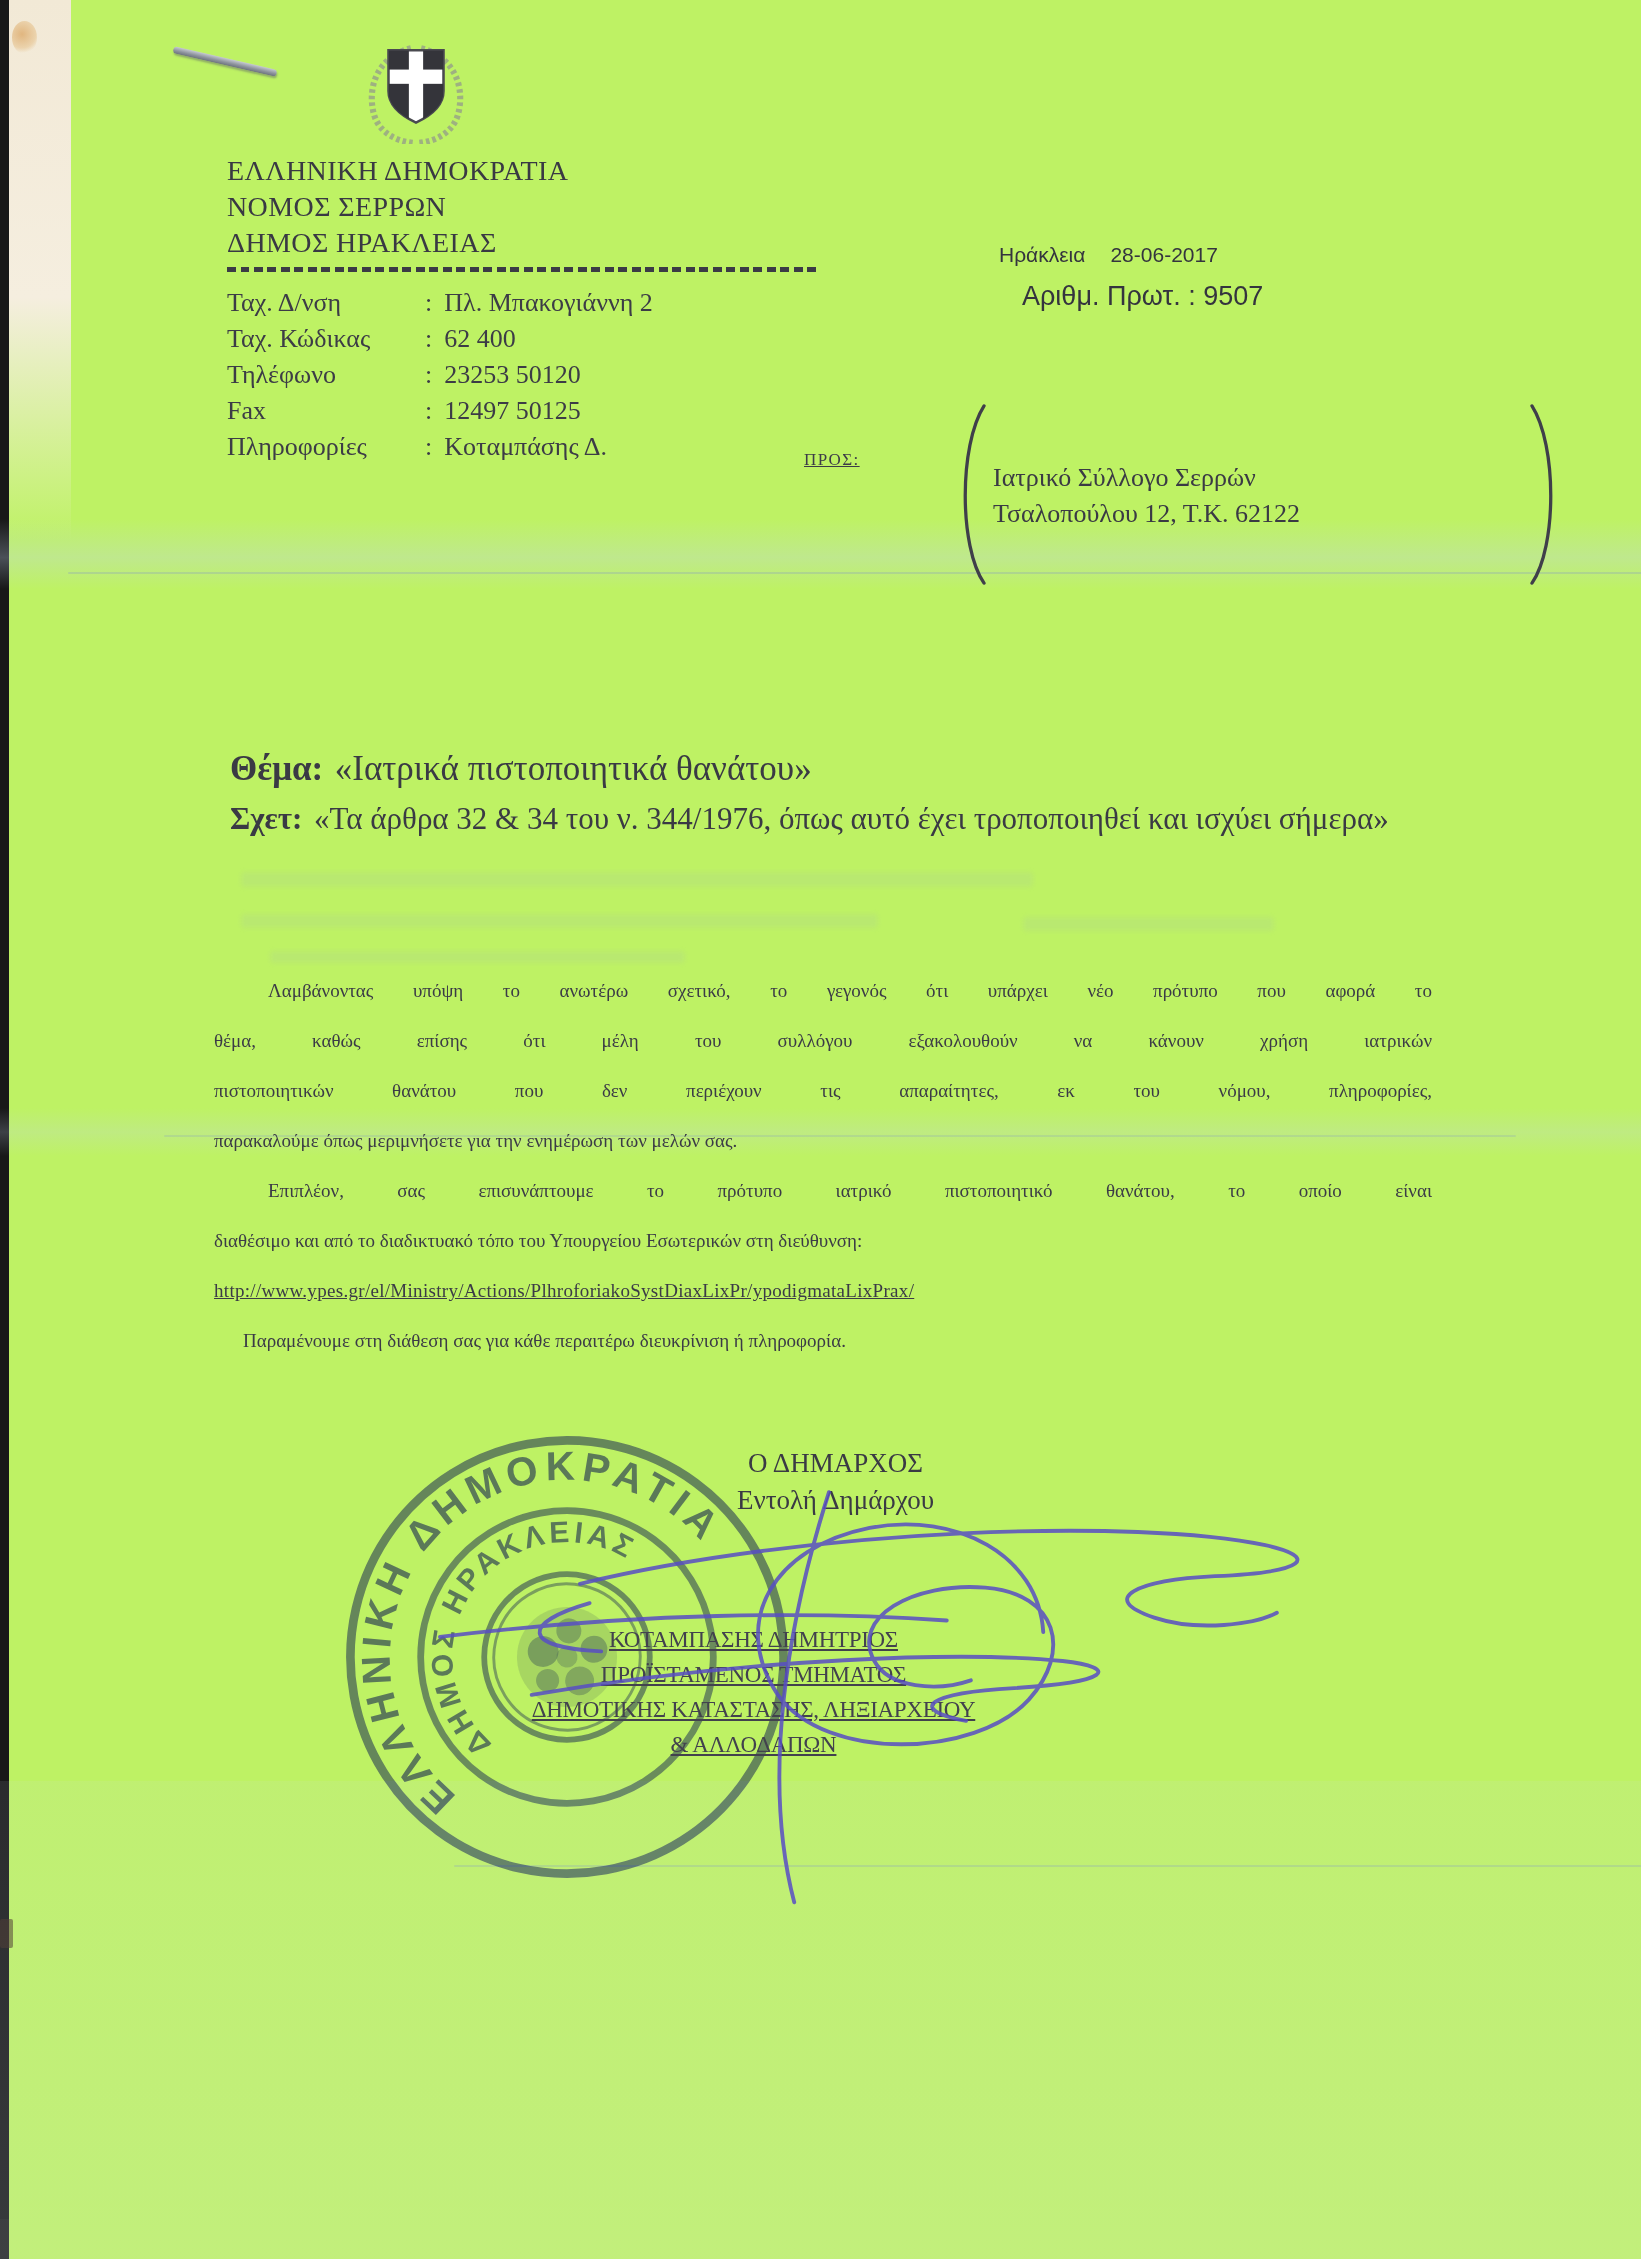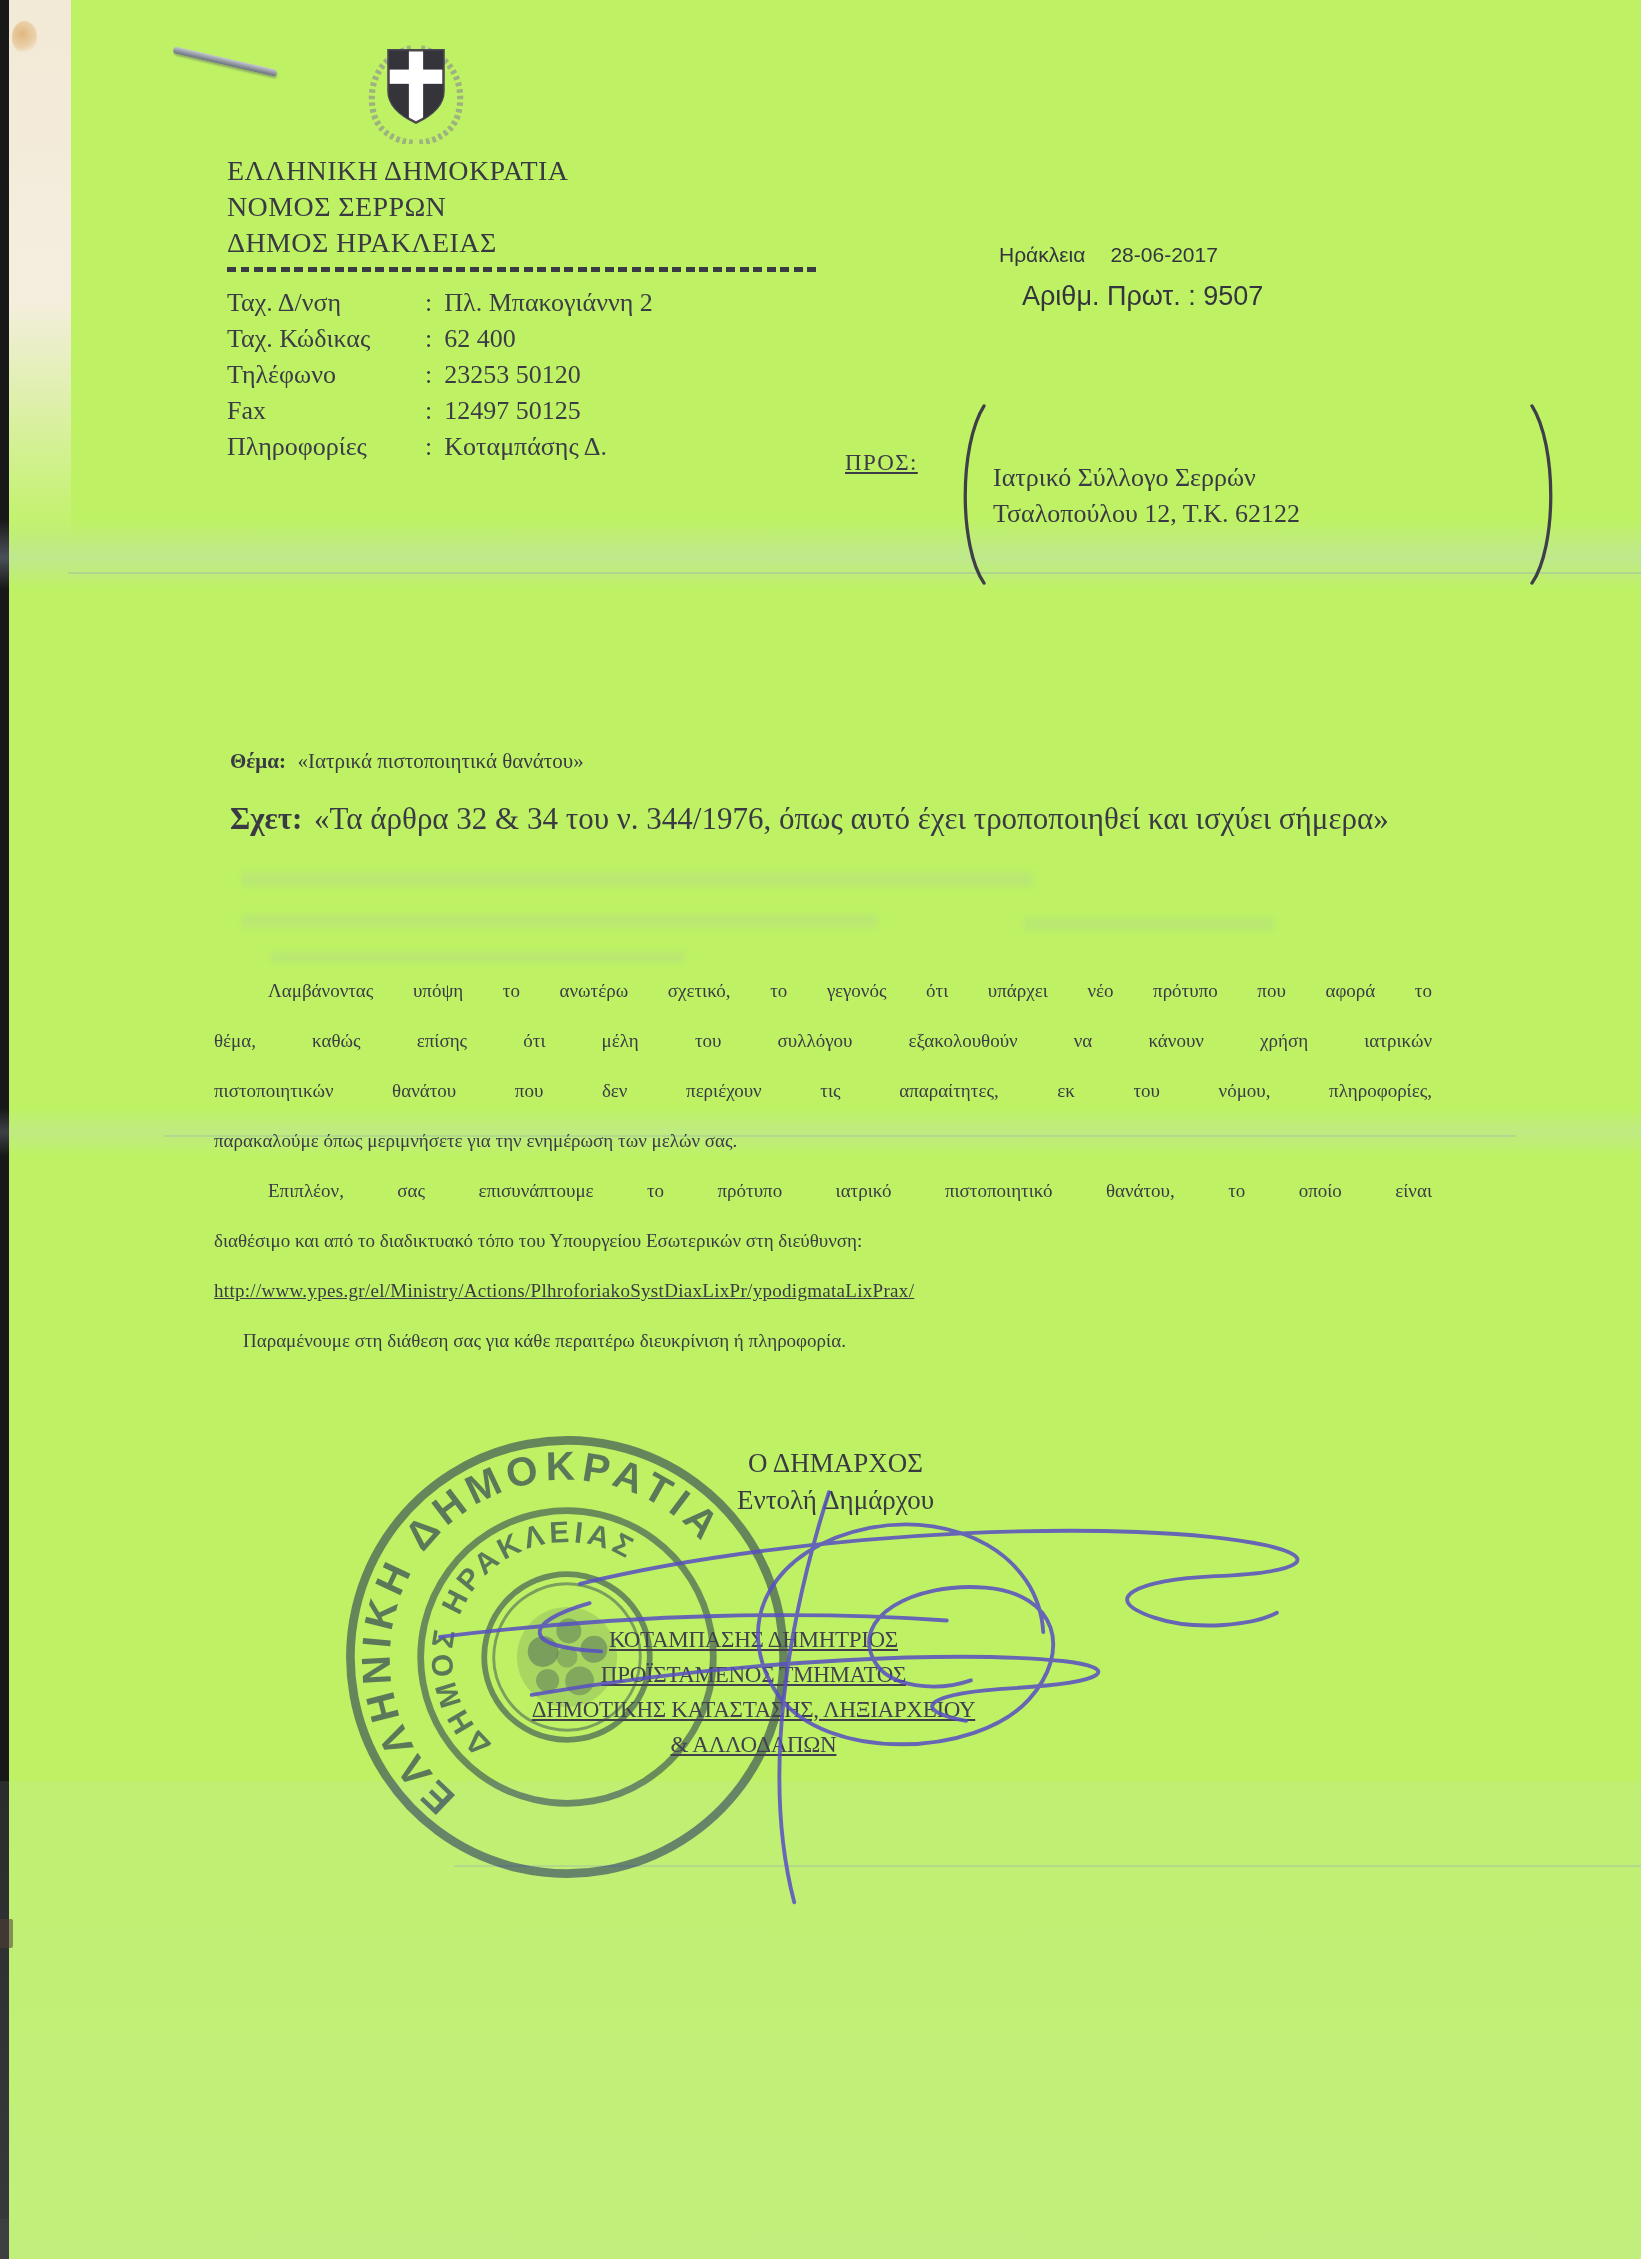--- a/index.html
+++ b/index.html
@@ -45,28 +45,28 @@
     background:repeating-linear-gradient(90deg,#3b3b45 0 8.7px, rgba(0,0,0,0) 8.7px 13.5px); }
   .contact { left:227px; top:285px; font-size:26px; line-height:36px; color:#3c3c46; }
   .c-row { display:grid; grid-template-columns:198px 19.3px auto; }
 
   .meta { text-align:left; font-family:"Liberation Sans", sans-serif; color:#34343e; }
   .meta-place-date { left:999px; top:243px; font-size:21px; }
   .meta-place { margin-right:25px; }
   .meta-protocol { left:1022px; top:281px; font-size:27px; font-family:"Liberation Sans", sans-serif; color:#34343e;text-align:right; }
 
   
-  .pros { left:845px; top:450px; font-size:23px; letter-spacing:1.4px; text-decoration:underline; color:#3c3c47; }
+  .pros { left:804px; top:450px; font-size:17px; letter-spacing:1.4px; text-decoration:underline; color:#3c3c47; }
   .paren { width:41px; height:185px; }
   .paren-l { left:951px;  top:402px; }
   .paren-r { left:1524px; top:402px; }
   .recipient { left:993px; top:460px; font-size:26px; line-height:36px; color:#3a3a44; }
 
   
-  .subject   { left:230px; top:749px; font-size:21px; color:#3a3a44; }
+  .subject   { left:230px; top:749px; font-size:35px; color:#3a3a44; }
   .reference { left:230px; top:801px; font-size:31px; color:#3a3a44; }
   .lbl { font-weight:bold; margin-right:11.6px; }
 
   
   .body-block { left:214px; top:966px; width:1218px; font-size:19px; color:#3b3b46; }
   .bline { height:50px; line-height:50px; white-space:normal; }
   .stretch { text-align:justify; text-align-last:justify; }
   .ind1 { padding-left:54px; }
   .ind2 { padding-left:29px; }
   .url-line { text-decoration:underline; letter-spacing:0.3px; }

